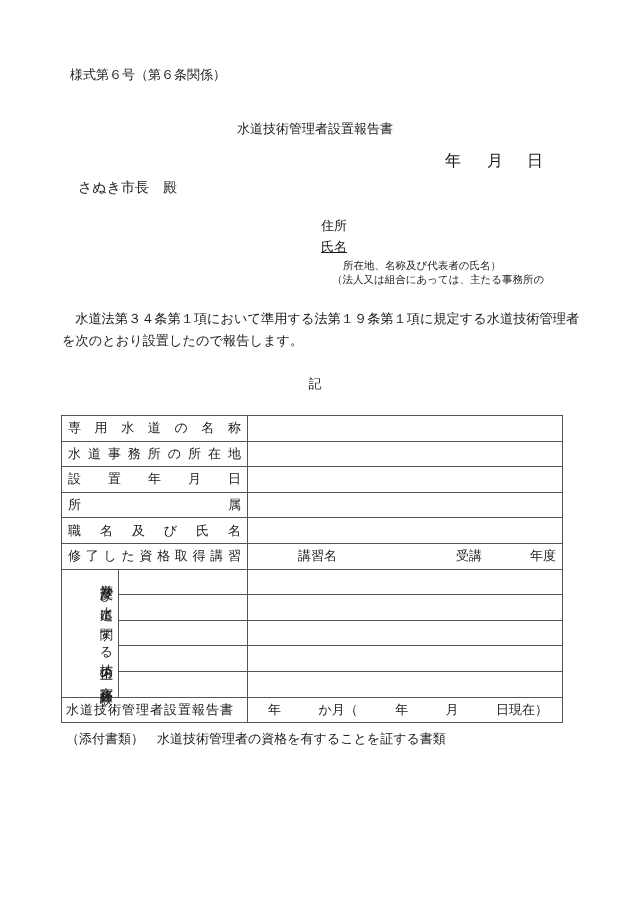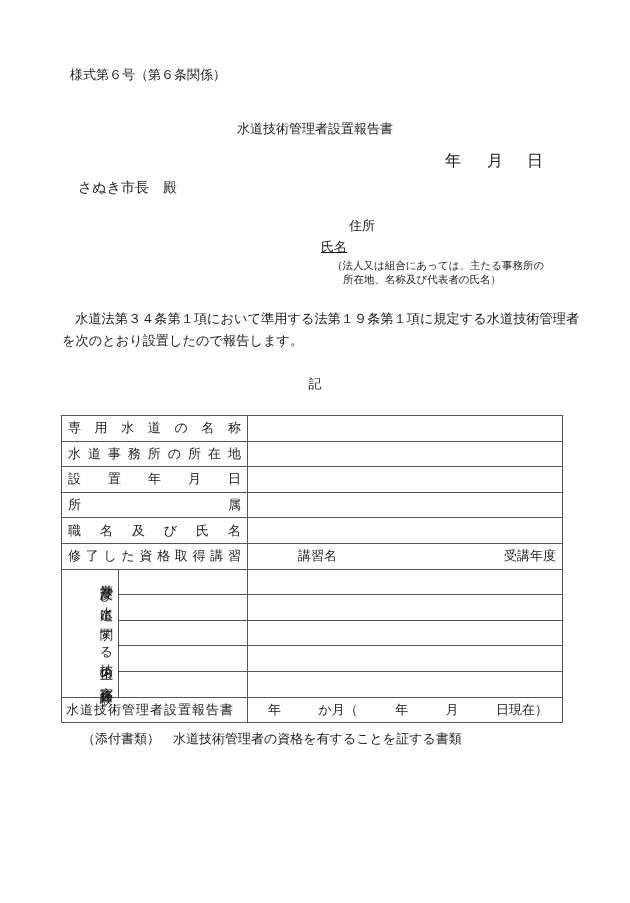--- a/index.html
+++ b/index.html
@@ -4,51 +4,51 @@
 <style>
   html, body { margin: 0; padding: 0; background: #ffffff; }
   body { width: 630px; height: 903px; position: relative; overflow: hidden;
          font-family: "DejaVu Serif", "Liberation Serif", serif; color: #1a1a1a; font-size: 13px; }
   .abs { position: absolute; white-space: nowrap; }
   #form-number { left: 70px; top: 66px; font-size: 13px; }
   #doc-title { left: 0; width: 630px; top: 120px; text-align: center; font-size: 13px; }
   #date-line { left: 445px; top: 151px; font-size: 16px; }
   #date-line span { display: inline-block; }
   #addressee { left: 78px; top: 179px; font-size: 14px; }
-  #addr-label { left: 321px; top: 217px; font-size: 13px; margin-left: 28px; }
+  #addr-label { left: 321px; top: 217px; font-size: 13px; }
   #name-label { left: 321px; top: 238px; font-size: 13px; text-decoration: underline; }
   #name-note { left: 332px; top: 258px; font-size: 10.5px; line-height: 14px; }
   #body-text { left: 62px; top: 308px; width: 520px; font-size: 13.2px; line-height: 22px; white-space: normal; }
   #ki { left: 0; width: 630px; top: 375px; text-align: center; font-size: 13px; }
   table#form-table { position: absolute; left: 61px; top: 415px; width: 501px;
          border-collapse: collapse; font-size: 13px; table-layout: fixed; }
   #form-table td { border: 1px solid #555; height: 24.6px; padding: 0 6px; vertical-align: middle; }
   #form-table td.lab { letter-spacing: 0; }
   .spread { display: flex; justify-content: space-between; }
   .vert { writing-mode: vertical-rl; text-orientation: upright; font-size: 13px; letter-spacing: 2px;
           padding: 4px 2px !important; vertical-align: top !important; line-height: 19px; }
   .course { display: flex; justify-content: space-between; margin-left: 44px; }
-  .course .right { display: flex; }
+  .course .right { display: flex; gap: 48px; }
   .years { display: flex; justify-content: space-between; padding: 0 8px 0 14px; }
-  #attach { left: 66px; top: 730px; font-size: 13px; margin-left: 16px; }
+  #attach { left: 66px; top: 730px; font-size: 13px; }
 </style>
 </head>
 <body>
 
 <div class="abs" id="form-number">様式第６号（第６条関係）</div>
 <div class="abs" id="doc-title">水道技術管理者設置報告書</div>
 <div class="abs" id="date-line">
   <span style="width:42px">年</span><span style="width:40px">月</span><span>日</span>
 </div>
 <div class="abs" id="addressee">さぬき市長　殿</div>
 <div class="abs" id="addr-label">住所</div>
 <div class="abs" id="name-label">氏名</div>
 <div class="abs" id="name-note">
+  <div style="padding-left:11px">所在地、名称及び代表者の氏名）</div>
   <div>（法人又は組合にあっては、主たる事務所の</div>
-  <div style="padding-left:11px">所在地、名称及び代表者の氏名）</div>
 </div>
 <div class="abs" id="body-text">　水道法第３４条第１項において準用する法第１９条第１項に規定する水道技術管理者を次のとおり設置したので報告します。</div>
 <div class="abs" id="ki">記</div>
 
 <table id="form-table">
   <colgroup>
       <col style="width:57px">
       <col style="width:129px">
       <col style="width:315px">
     </colgroup>

